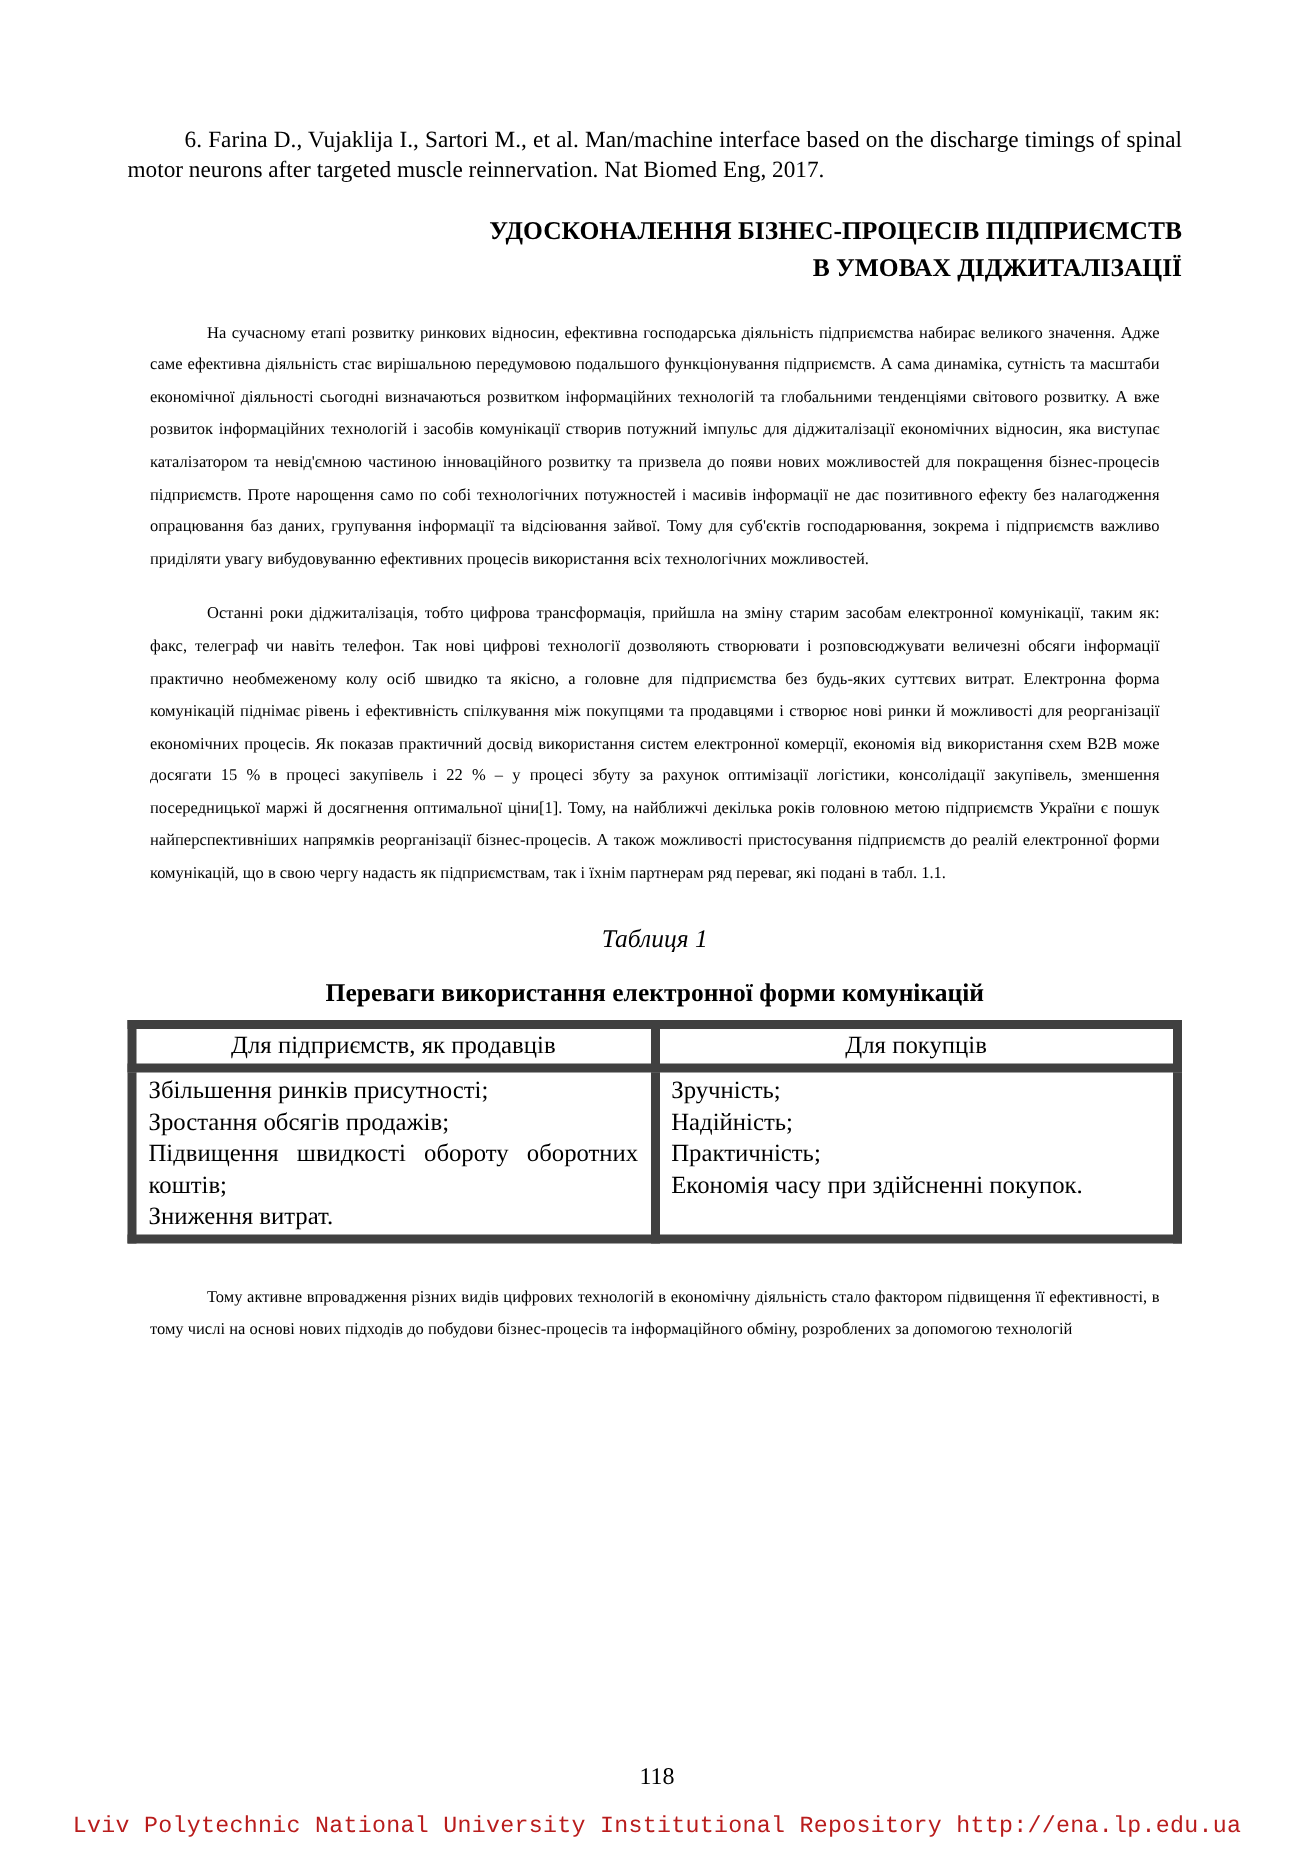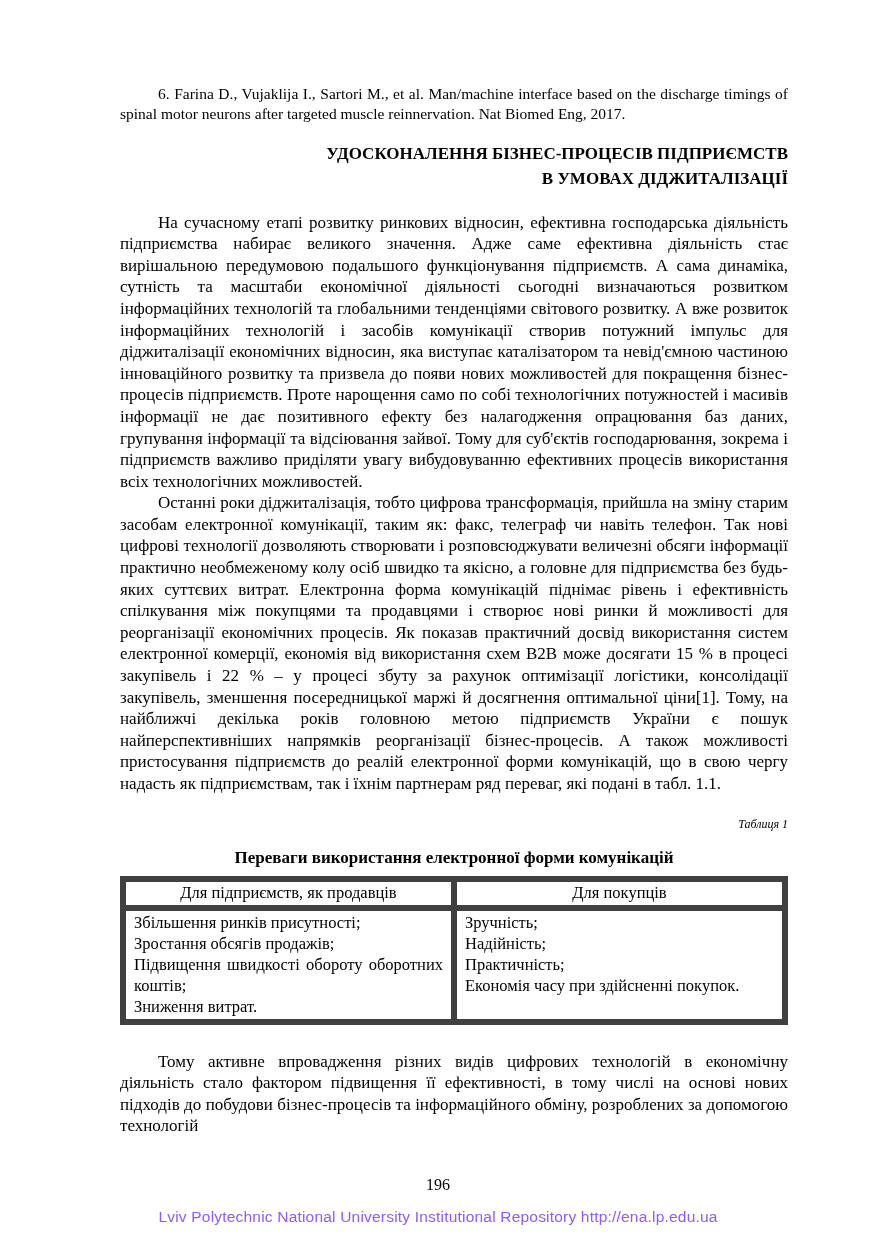--- a/index.html
+++ b/index.html
@@ -12,21 +12,21 @@
     height: 1240px;
     font-family: "Liberation Serif", serif;
     color: #000000;
     position: relative;
     overflow: hidden;
   }
   .page {
     box-sizing: border-box;
     width: 876px;
     height: 1240px;
-    padding: 84px 88px 0 120px;
+    padding: 84px 88px 0 85px;
     position: relative;
   }
   
   .references { margin: 0; }
   .ref {
     margin: 0;
     font-size: 15.5px;
     line-height: 1.3;
     text-align: justify;
     text-indent: 38px;
@@ -44,33 +44,33 @@
   
   .title {
     margin: 18px 0 0 0;
     text-align: right;
     font-size: 17px;
     font-weight: bold;
     line-height: 1.45;
   }
   
   .body-p {
-    margin: 0;
-    font-size: 17px;
+    margin: 15px;
+    font-size: 11px;
     line-height: 21.6px;
     text-align: justify;
     text-indent: 38px;
   }
   .first-p { margin-top: 20px; }
   
   .table-caption {
     margin: 22px 0 0 0;
-    text-align: right;
+    text-align: center;
     font-style: italic;
-    font-size: 12px;
+    font-size: 17px;
   }
   .table-title {
     margin: 16px 0 8px 0;
     text-align: center;
     font-weight: bold;
     font-size: 17px;
   }
   table.benefits {
     width: 100%;
     border-collapse: collapse;
@@ -106,23 +106,23 @@
     right: 0;
     text-align: center;
     font-size: 16px;
   }
   .footer {
     position: absolute;
     bottom: 14px;
     left: 0;
     right: 0;
     text-align: center;
-    font-family: Liberation Sans, sans-serif;
+    font-family: Liberation Mono, monospace;
     font-size: 15.5px;
-    color: #8b5cf6;
+    color: #b91c1c;
     letter-spacing: 0.2px;
   }
 </style>
 </head>
 <body>
 
 <div class="page">
 
   <section class="references">
     <p class="ref">6. Farina D., Vujaklija I., Sartori M., et al. Man/machine interface based on the discharge timings of spinal motor neurons after targeted muscle reinnervation. Nat Biomed Eng, 2017.</p>
@@ -154,16 +154,16 @@
 Надійність;
 Практичність;
 Економія часу при здійсненні покупок.</td>
       </tr>
     </tbody>
   </table>
 
 
   <p class="body-p closing">Тому активне впровадження різних видів цифрових технологій в економічну діяльність стало фактором підвищення її ефективності, в тому числі на основі нових підходів до побудови бізнес-процесів та інформаційного обміну, розроблених за допомогою технологій</p>
 
-  <div class="page-number">196</div>
+  <div class="page-number">118</div>
   <div class="footer">Lviv Polytechnic National University Institutional Repository http://ena.lp.edu.ua</div>
 
 </div>
 
 </body></html>

